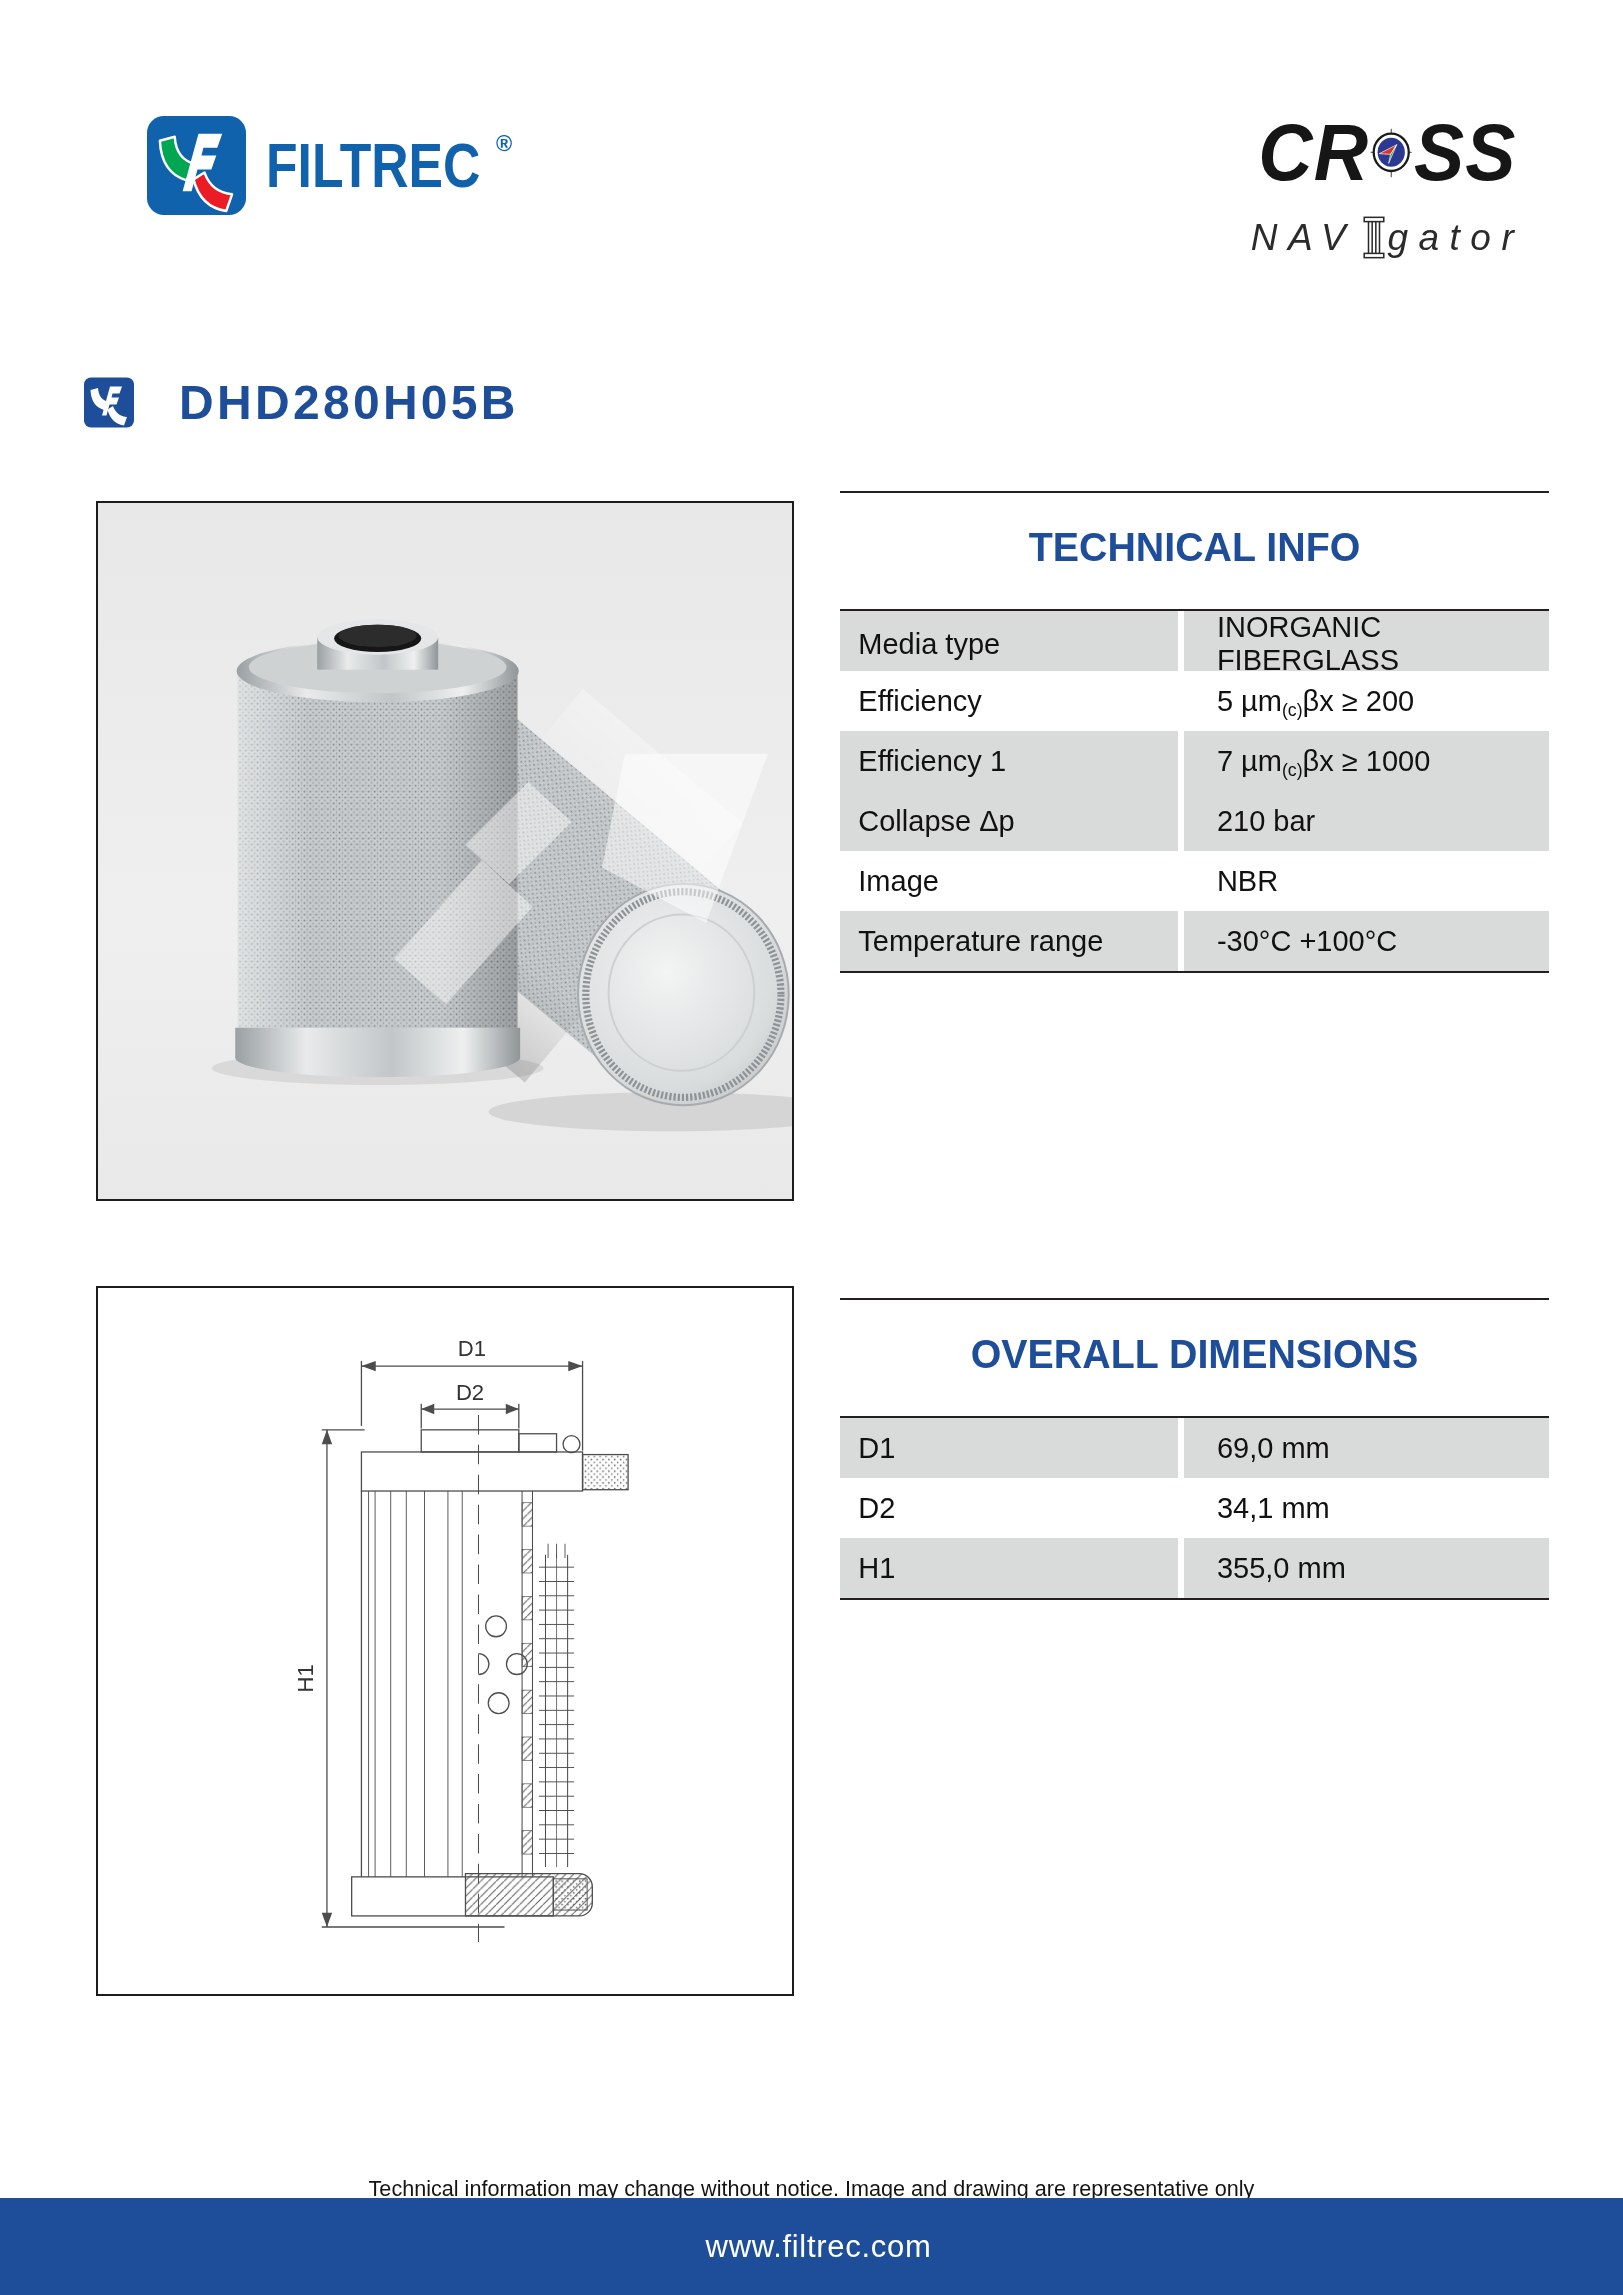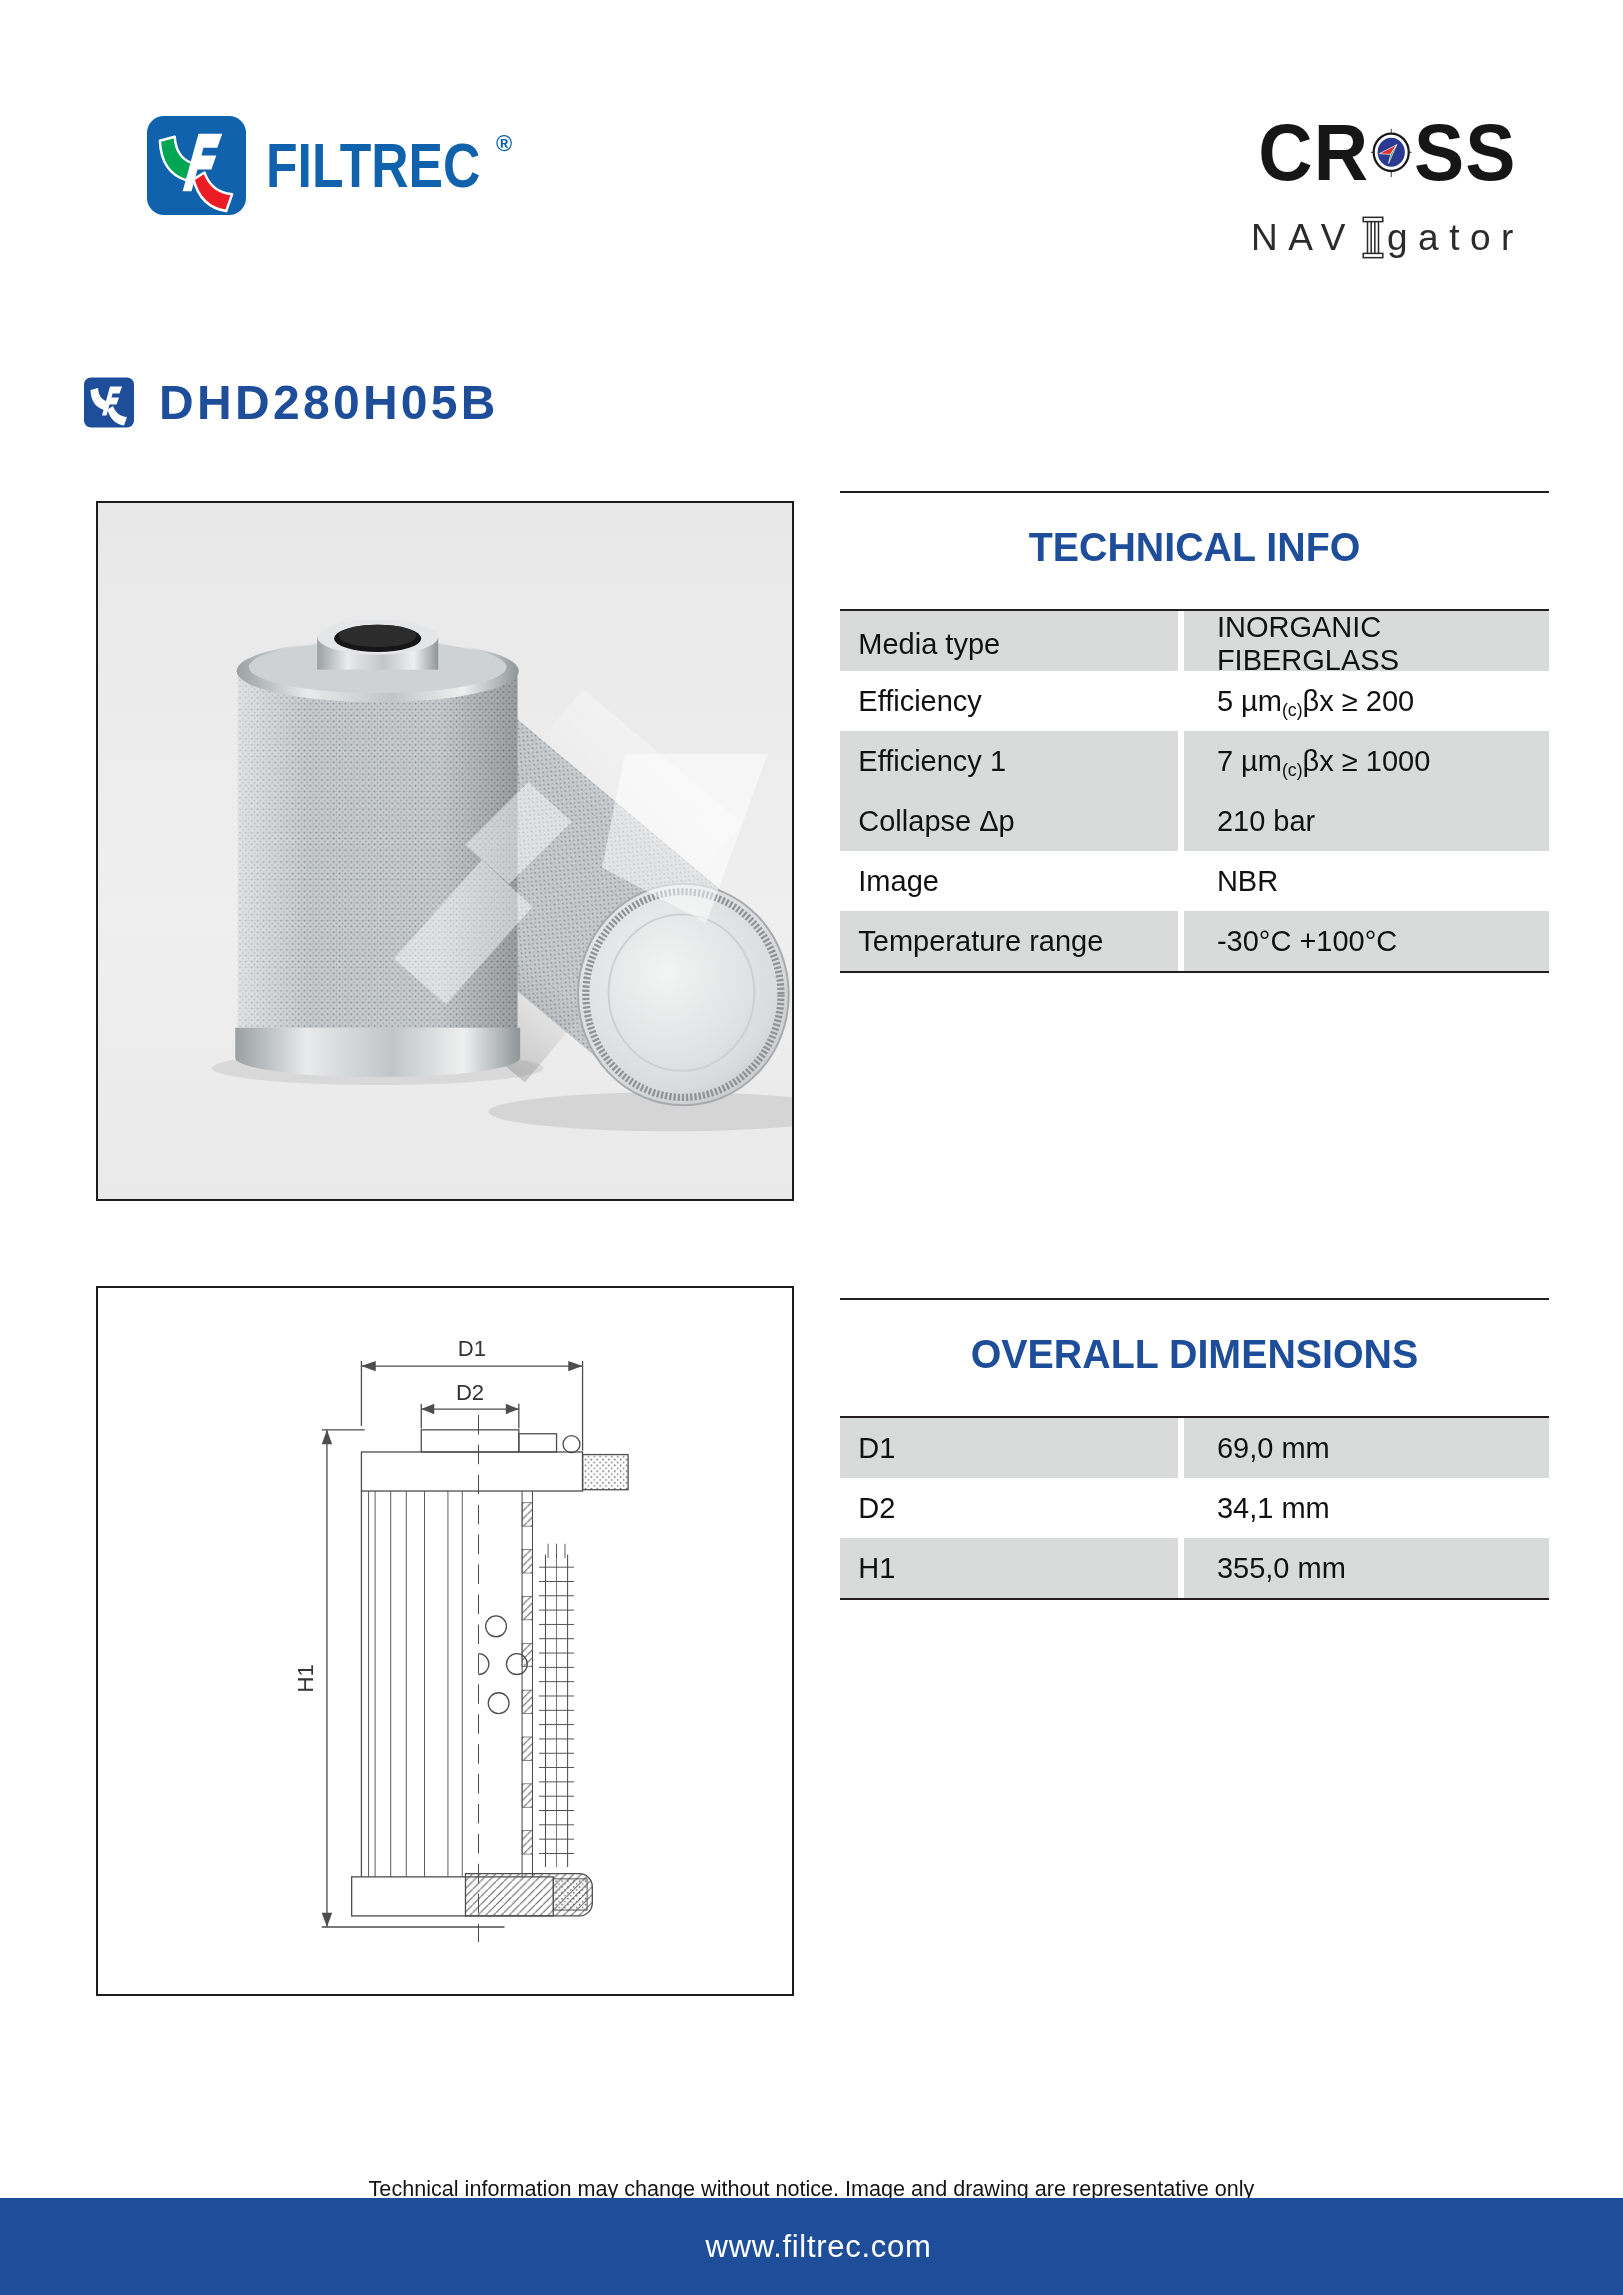--- a/index.html
+++ b/index.html
@@ -8,31 +8,31 @@
 
   
   .filtrec-logo{position:absolute;left:120px;top:116px;display:flex;align-items:center;margin-left:27px;}
   .filtrec-mark{width:99px;height:99px;display:block;}
   .filtrec-word{display:inline-block;margin-left:19.6px;font-size:63px;font-weight:bold;
                 color:#0F62AB;letter-spacing:0px;transform:scaleX(.82);transform-origin:left center;
                 line-height:1;}
   .filtrec-reg{display:inline-block;font-size:22px;font-weight:bold;color:#0F62AB;
                vertical-align:top;position:relative;top:-22px;left:-31px;}
 
-  .cross-logo{position:absolute;right:98px;top:110px;width:275px;}
+  .cross-logo{position:absolute;right:98px;top:110px;width:275px;font-style:italic;}
   .cross-top{display:flex;align-items:center;justify-content:center;
              font-size:80px;font-weight:800;color:#161616;line-height:1;letter-spacing:1.3px;
              transform:scaleX(.94);transform-origin:center;}
   .cross-compass{width:77px;height:86px;margin:0 1.3px;display:block;}
   .cross-bottom{margin-top:20px;display:flex;align-items:center;justify-content:center;
                 font-size:37px;font-weight:400;color:#2b2b2b;letter-spacing:10.5px;line-height:1;}
   .cross-column{width:22px;height:43px;margin:0 2.6px 0 6.5px;display:block;}
 
   
-  .title-row{position:absolute;left:84px;top:377px;display:flex;align-items:center;}
+  .title-row{position:absolute;left:84px;top:377px;display:flex;align-items:center;gap:20px;}
   .title-icon{width:50px;height:51px;display:block;}
   .product-code{margin:0 0 0 25px;font-size:48px;font-weight:bold;color:#1E4E99;
                 letter-spacing:3.3px;line-height:51px;}
 
   
   .photo-box{position:absolute;left:96px;top:501px;width:698px;height:700px;
              border:2px solid #1c1c1c;box-sizing:border-box;background:#ededed;}
   .drawing-box{position:absolute;left:96px;top:1286px;width:698px;height:710px;
              border:2px solid #1c1c1c;box-sizing:border-box;background:#ffffff;}
   .photo-box svg,.drawing-box svg{display:block;width:100%;height:100%;}

